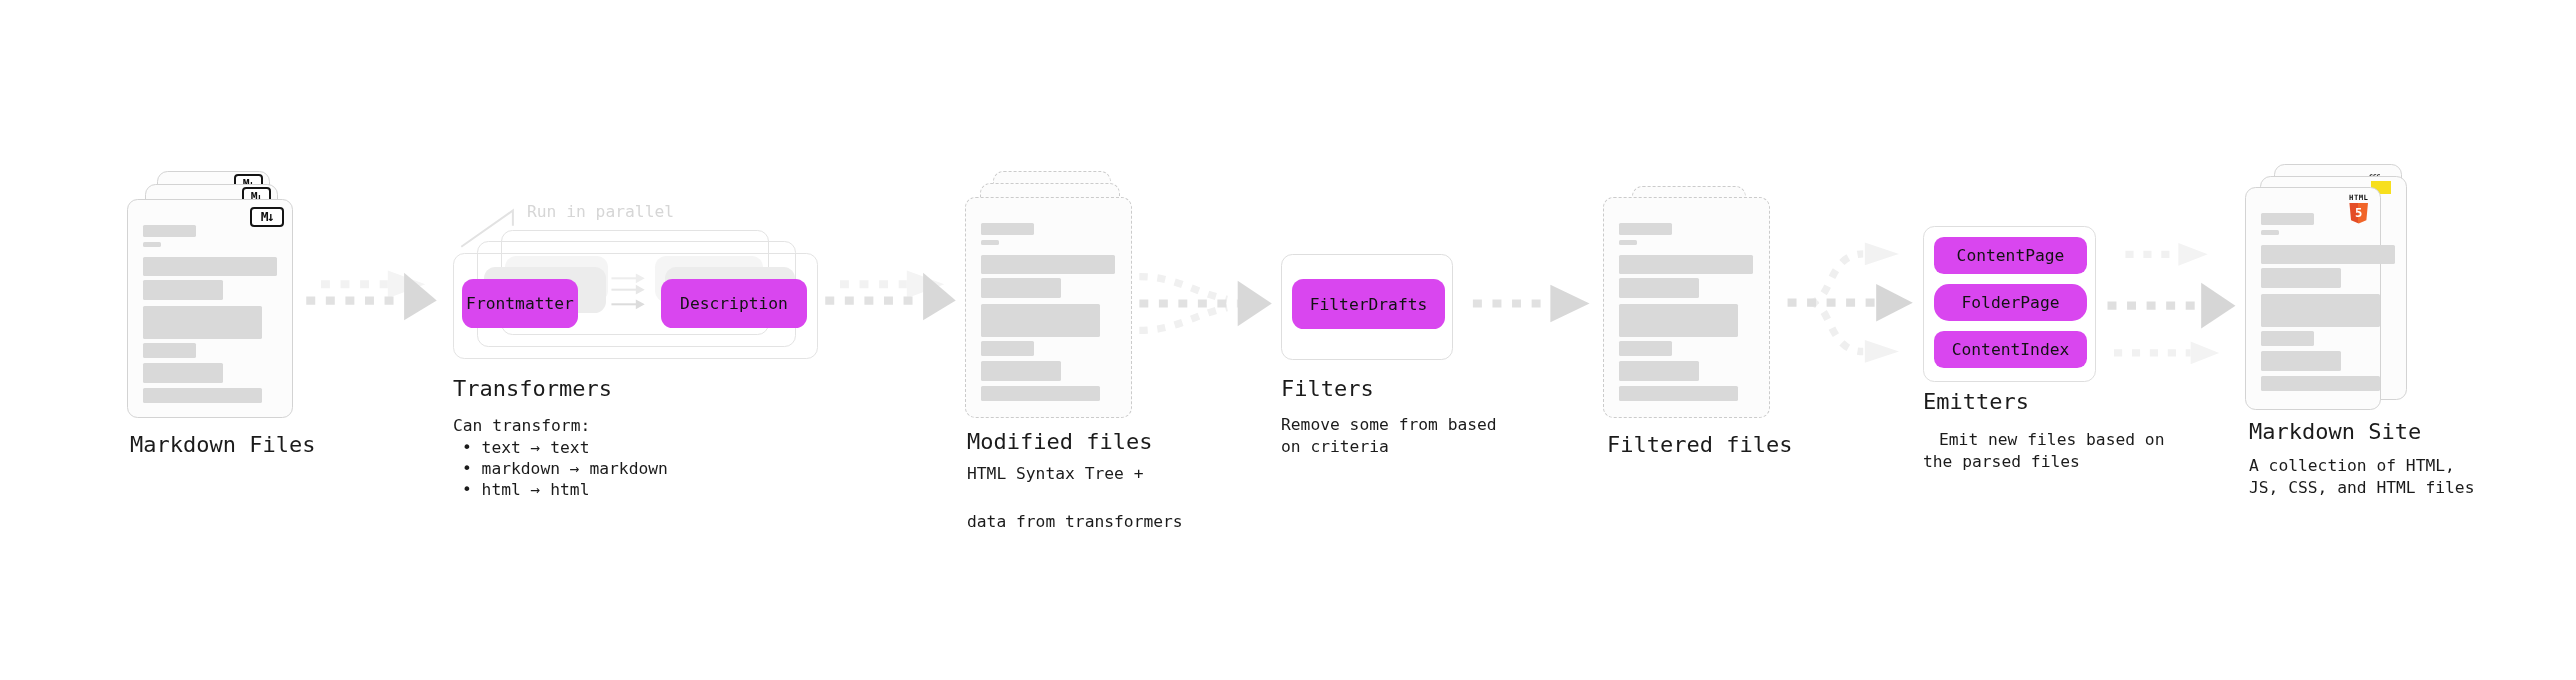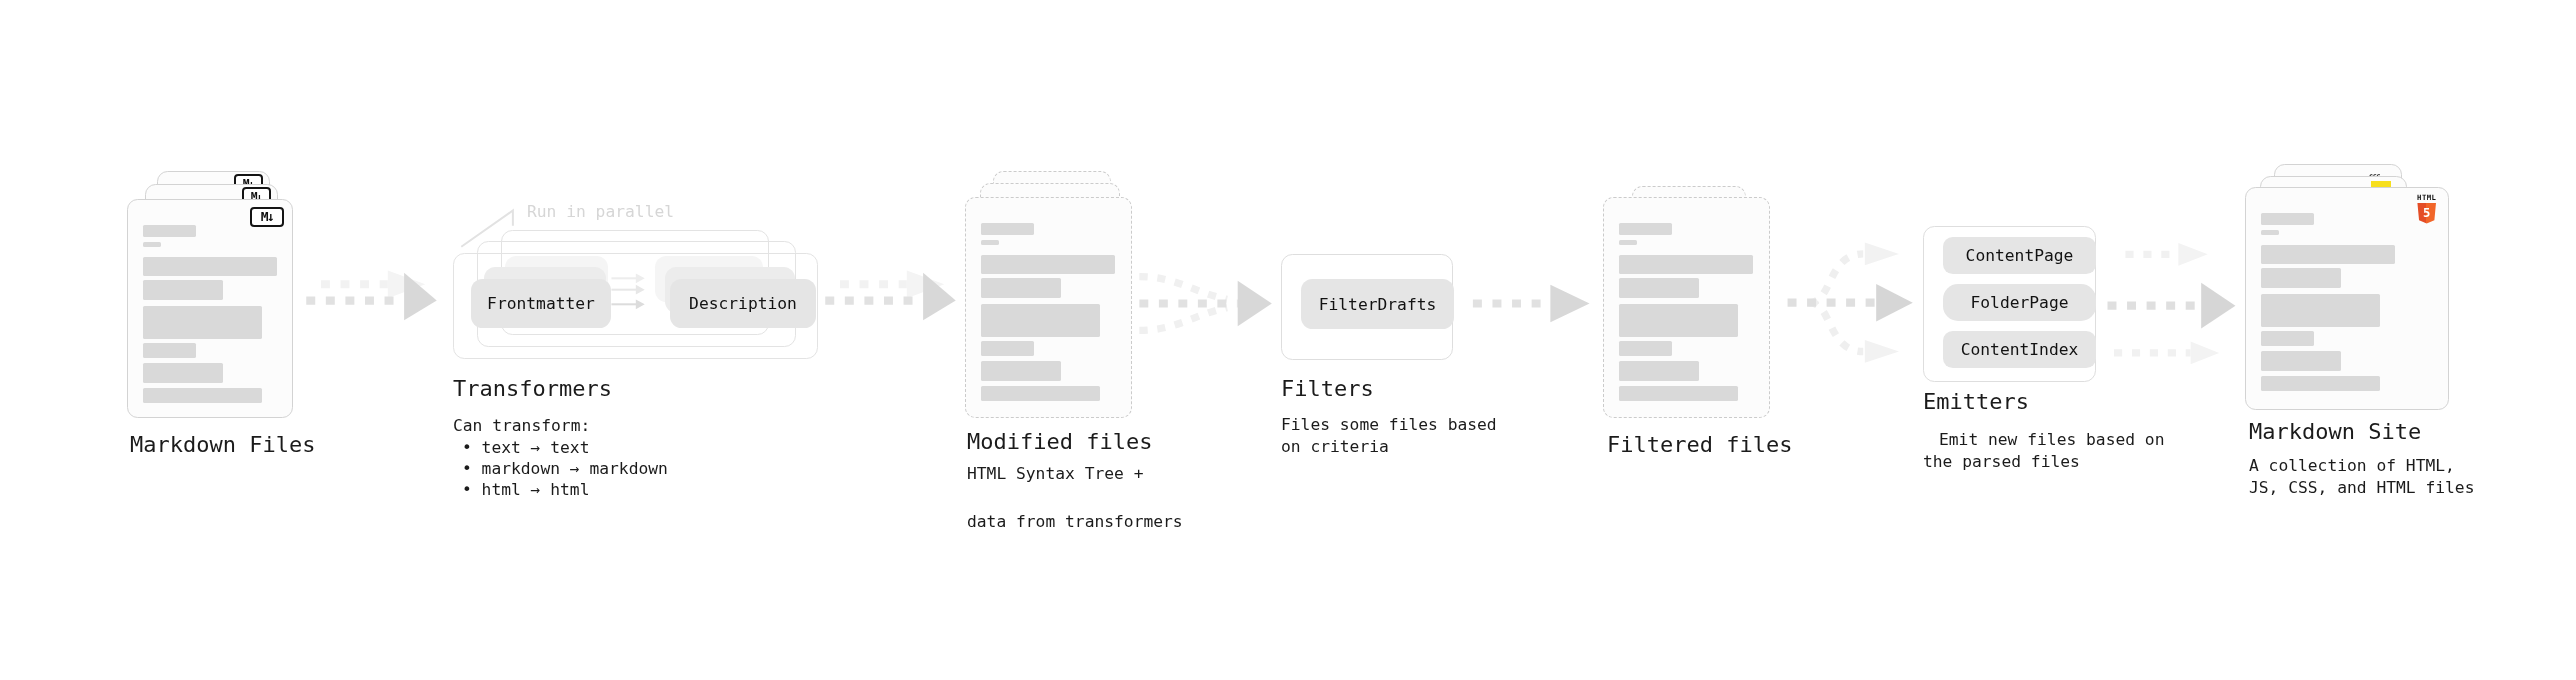--- a/index.html
+++ b/index.html
@@ -40,22 +40,22 @@
 
   
   .stage-label { position:absolute; font-size:22px; line-height:26px; color:#1b1b1b; white-space:nowrap; }
   .stage-desc  { position:absolute; font-size:16.3px; line-height:22px; color:#1b1b1b; white-space:pre; }
   .stage-desc.tight { line-height:21px; }
   .annotation { position:absolute; font-size:16.3px; line-height:18px; color:#d6d6d6; white-space:nowrap; }
 
   
   .outline-box { position:absolute; border:1.6px solid #e3e3e3; border-radius:11.4px; background:transparent; }
   .panel-box { position:absolute; border:1.6px solid #dedede; border-radius:11.4px; background:#fff; }
-  .gray-box { position:absolute; background:#e5e5e5; border-radius:11.4px; display:flex; align-items:center;
-    justify-content:center; font-size:16.3px; color:#121212; white-space:nowrap;margin-left:9px; }
+  .gray-box { position:absolute; background:#d946ef; border-radius:11.4px; display:flex; align-items:center;
+    justify-content:center; font-size:16.3px; color:#121212; white-space:nowrap; }
   .ghost1 { position:absolute; background:#ececec; border-radius:11.4px; }
   .ghost2 { position:absolute; background:#f5f5f5; border-radius:11.4px; }
 </style>
 </head>
 <body>
 
 <div class="canvas">
 
   <div>
     <div class="file-card" style="left:157px;top:171px;width:113px;height:228px;">
@@ -85,21 +85,21 @@
     <div class="outline-box" style="left:477px;top:241px;width:319px;height:106px;"></div>
     <div class="outline-box" style="left:453px;top:253px;width:365px;height:106px;"></div>
 
     <svg class="abs" style="left:453px;top:200px;" width="73" height="50" viewBox="0 0 90 62">
       <polyline points="10,58 74,13 74,32" fill="none" stroke="#e2e2e2" stroke-width="2.5"></polyline>
     </svg>
     <div class="annotation" style="left:527px;top:203px;">Run in parallel</div>
 
     <div class="ghost2" style="left:505px;top:256px;width:103px;height:46px;"></div>
     <div class="ghost1" style="left:484px;top:267px;width:122px;height:46px;"></div>
-    <div class="gray-box" style="left:462px;top:279px;width:140px;height:49px;">Frontmatter</div>
+    <div class="gray-box" style="left:462px;top:279px;width:116px;height:49px;">Frontmatter</div>
 
     <div class="ghost2" style="left:655px;top:256px;width:108px;height:46px;"></div>
     <div class="ghost1" style="left:665px;top:267px;width:130px;height:46px;"></div>
     <div class="gray-box" style="left:661px;top:279px;width:146px;height:49px;">Description</div>
 
     <svg class="abs" style="left:609px;top:271px;" width="39" height="39" viewBox="0 0 48 48">
       <line x1="3" y1="9" x2="34" y2="9" stroke="#ededed" stroke-width="2.5"></line>
         <polygon points="33,3 44,9 33,15" fill="#ededed"></polygon>
       <line x1="3" y1="23" x2="34" y2="23" stroke="#e7e7e7" stroke-width="2.5"></line>
         <polygon points="33,17 44,23 33,29" fill="#e7e7e7"></polygon>
@@ -138,21 +138,21 @@
     <path d="M4,7 C50,7 70,26 112,35" fill="none" stroke="#f0f0f0" stroke-width="9" stroke-dasharray="10 12"></path>
     <path d="M4,73 C50,73 70,54 112,45" fill="none" stroke="#f0f0f0" stroke-width="9" stroke-dasharray="10 12"></path>
     <line x1="4" y1="40" x2="125" y2="40" stroke="#e1e1e1" stroke-width="10" stroke-dasharray="11 13"></line>
     <polygon points="125,12 167,40 125,68" fill="#d8d8d8"></polygon>
   </svg>
 
   <div>
     <div class="panel-box" style="left:1281px;top:254px;width:172px;height:106px;"></div>
     <div class="gray-box" style="left:1292px;top:279px;width:153px;height:50px;">FilterDrafts</div>
     <div class="stage-label" style="left:1281px;top:376px;">Filters</div>
-    <div class="stage-desc tight" style="left:1281px;top:414px;">Files some files based</div>
+    <div class="stage-desc tight" style="left:1281px;top:414px;">Remove some from based</div>
     <div class="stage-desc tight" style="left:1281px;top:436px;">on criteria</div>
   </div>
 
   <svg class="abs" style="left:1468px;top:283px;" width="124" height="41" viewBox="0 0 152 50">
     <line x1="6" y1="25" x2="101" y2="25" stroke="#e1e1e1" stroke-width="10" stroke-dasharray="11 13"></line>
     <polygon points="101,2 149,25 101,48" fill="#d8d8d8"></polygon>
   </svg>
 
   <div>
     <div class="file-card dashed" style="left:1632px;top:186px;width:114px;height:228px;"></div>
@@ -195,21 +195,21 @@
   <div>
     <div class="file-card" style="left:2274px;top:164px;width:128px;height:228px;">
       <span class="css-badge">
         <span class="css-word">CSS</span>
         <span class="css-bar" style="display:block;"></span>
       </span>
     </div>
     <div class="file-card" style="left:2260px;top:176px;width:147px;height:224px;">
       <span class="js-badge"></span>
     </div>
-    <div class="file-card" style="left:2245px;top:187px;width:204px;height:223px;">
+    <div class="file-card" style="left:2245px;top:187px;width:136px;height:223px;">
       <span class="html5-logo">
         <span class="html5-word" style="display:block;">HTML</span>
         <span class="html5-shield">
             <span>5</span>
           </span>
       </span>
       <span>
         <i class="bar b1"></i><i class="bar b2"></i><i class="bar b3"></i><i class="bar b4"></i><i class="bar b5"></i><i class="bar b6"></i><i class="bar b7"></i><i class="bar b8"></i>
       </span>
     </div>

